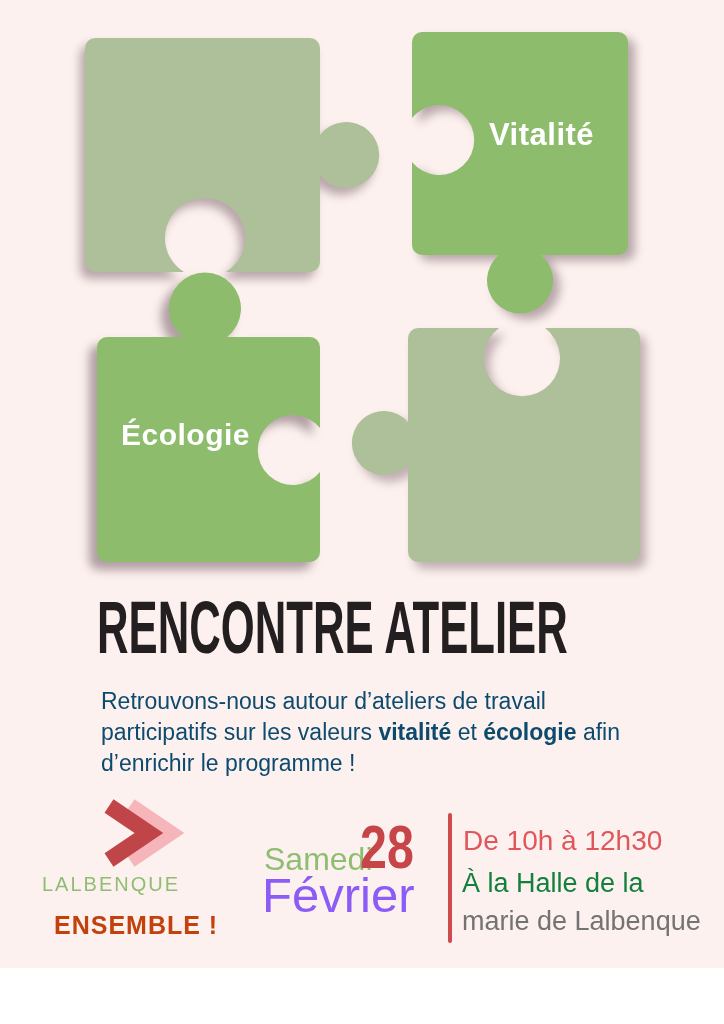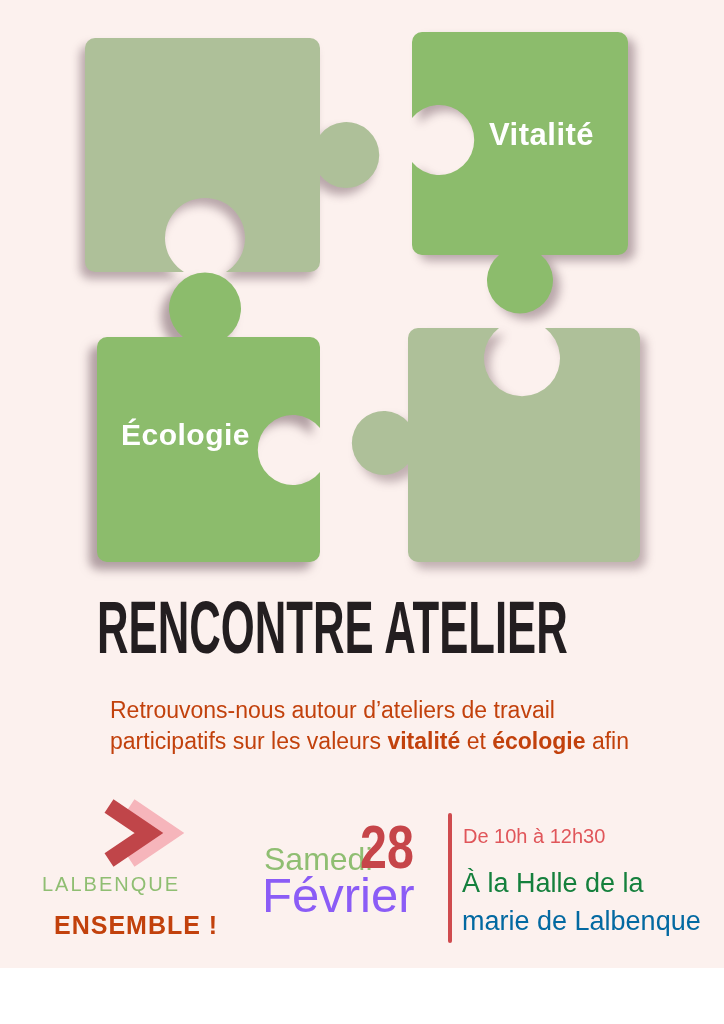--- a/index.html
+++ b/index.html
@@ -35,24 +35,24 @@
     font-weight:700;
     color:#231e20;
     letter-spacing:0px;
     transform:scale(0.84,1.42);
     transform-origin:left top;
     white-space:nowrap;
   }
   .intro{
     position:absolute;
     left:97px;top:682px;
-    margin:13px;
+    margin:4px;
     font-size:23px;
     line-height:31px;
-    color:#c2410c;
+    color:#0c4a6e;
     white-space:nowrap;
   }
   .intro b{font-weight:700;}
   .logo-chevrons{position:absolute;left:100px;top:799px;}
   .logo-line1{
     position:absolute;
     left:42px;top:873px;
     font-size:20px;
     letter-spacing:2px;
     color:#8fbe72;
@@ -96,36 +96,36 @@
   .divider{
     position:absolute;
     left:448px;top:813px;
     width:4px;height:130px;
     border-radius:2px;
     background:#cf4b4e;
   }
   .detail-time{
     position:absolute;
     left:463px;top:825px;
-    font-size:20px;
+    font-size:28px;
     color:#e0565a;
     white-space:nowrap;
   }
   .detail-place1{
     position:absolute;
     left:462px;top:868px;
     font-size:27px;
     color:#15803d;
     white-space:nowrap;
   }
   .detail-place2{
     position:absolute;
     left:462px;top:906px;
     font-size:27px;
-    color:#0369a1;
+    color:#737373;
     white-space:nowrap;
   }
 </style>
 </head>
 <body>
 
 <div class="poster">
 
   <svg class="puzzle-svg" width="724" height="600" viewBox="0 0 724 600">
     <path class="piece-light shadow-a" d="M 95,38 L 310,38 A 10 10 0 0 1 320,48 L 320,135 A 33 33 0 1 1 320,175
@@ -140,21 +140,21 @@
     <path class="piece-dark shadow-c" d="M 107,337 L 183,337 A 36 36 0 1 1 227,337 L 310,337 A 10 10 0 0 1 320,347
              L 320,428 A 35 35 0 1 0 320,472 L 320,552 A 10 10 0 0 1 310,562
              L 107,562 A 10 10 0 0 1 97,552 L 97,347 A 10 10 0 0 1 107,337 Z"></path>
   </svg>
 
   <div class="puzzle-label label-vitalite">Vitalité</div>
   <div class="puzzle-label label-ecologie">Écologie</div>
 
   <h1 class="title">RENCONTRE ATELIER</h1>
 
-  <p class="intro"><span>Retrouvons-nous autour d’ateliers de travail</span><br><span>participatifs sur les valeurs </span><b>vitalité</b><span> et </span><b>écologie</b><span> afin</span><br></p>
+  <p class="intro"><span>Retrouvons-nous autour d’ateliers de travail</span><br><span>participatifs sur les valeurs </span><b>vitalité</b><span> et </span><b>écologie</b><span> afin</span><br><span>d’enrichir le programme !</span></p>
 
   <svg class="logo-chevrons" width="90" height="68" viewBox="0 0 90 68">
     <path d="M 30,7 L 70,34 L 30,61" fill="none" stroke="#f6b5bb" stroke-width="16"></path>
     <path d="M 9,7 L 49,34 L 9,61" fill="none" stroke="#c04549" stroke-width="16"></path>
   </svg>
   <div class="logo-line1">LALBENQUE</div>
   <div class="logo-line2">ENSEMBLE !</div>
 
   <div class="date-day">Samedi</div>
   <div class="date-number">28</div>

